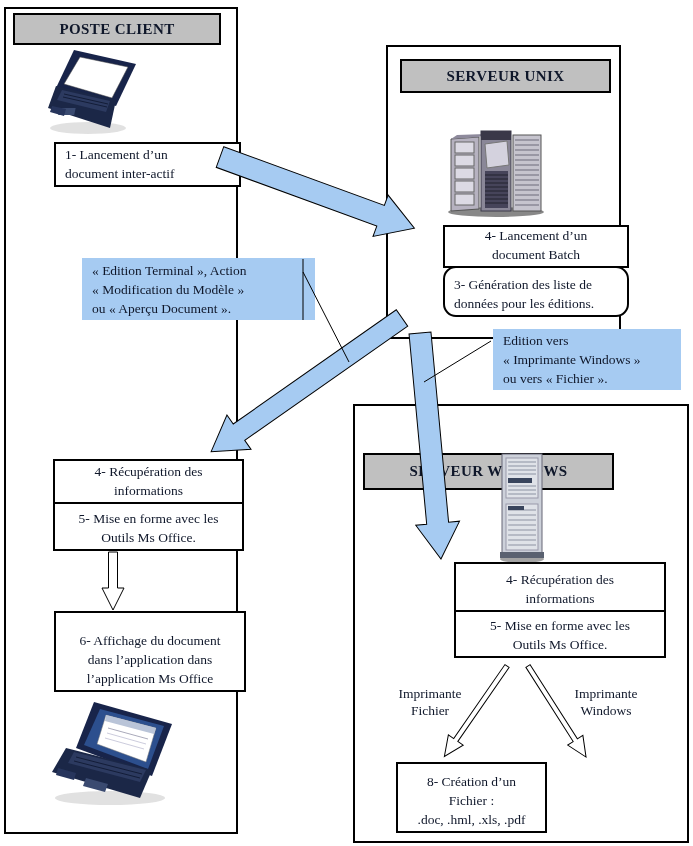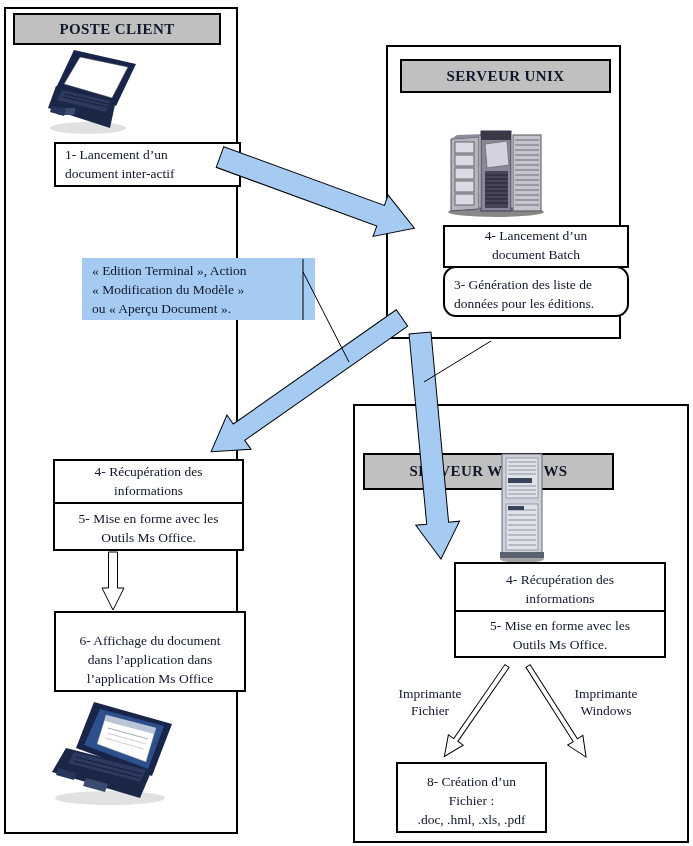--- a/index.html
+++ b/index.html
@@ -205,20 +205,25 @@
     <span>8- Création d’un
 Fichier :
 .doc, .hml, .xls, .pdf</span>
   </div>
 
   <div class="callout" style="left:82px;top:258px;width:233px;height:62px;">
     <span>« Edition Terminal », Action
 « Modification du Modèle »
 ou « Aperçu Document ».</span>
   </div>
+  <div class="callout" style="left:493px;top:329px;width:188px;height:61px;">
+    <span>Edition vers
+« Imprimante Windows »
+ou vers « Fichier ».</span>
+  </div>
 
   <div class="freelabel" style="left:380px;top:685px;width:100px;">Imprimante
 Fichier</div>
   <div class="freelabel" style="left:556px;top:685px;width:100px;">Imprimante
 Windows</div>
 
   <svg class="overlay">
 
     <g transform="translate(220,157) rotate(20.1)">
       <polygon class="blue-arrow" points="0,-11 171,-11 171,-22 207,0 171,22 171,11 0,11"></polygon>

